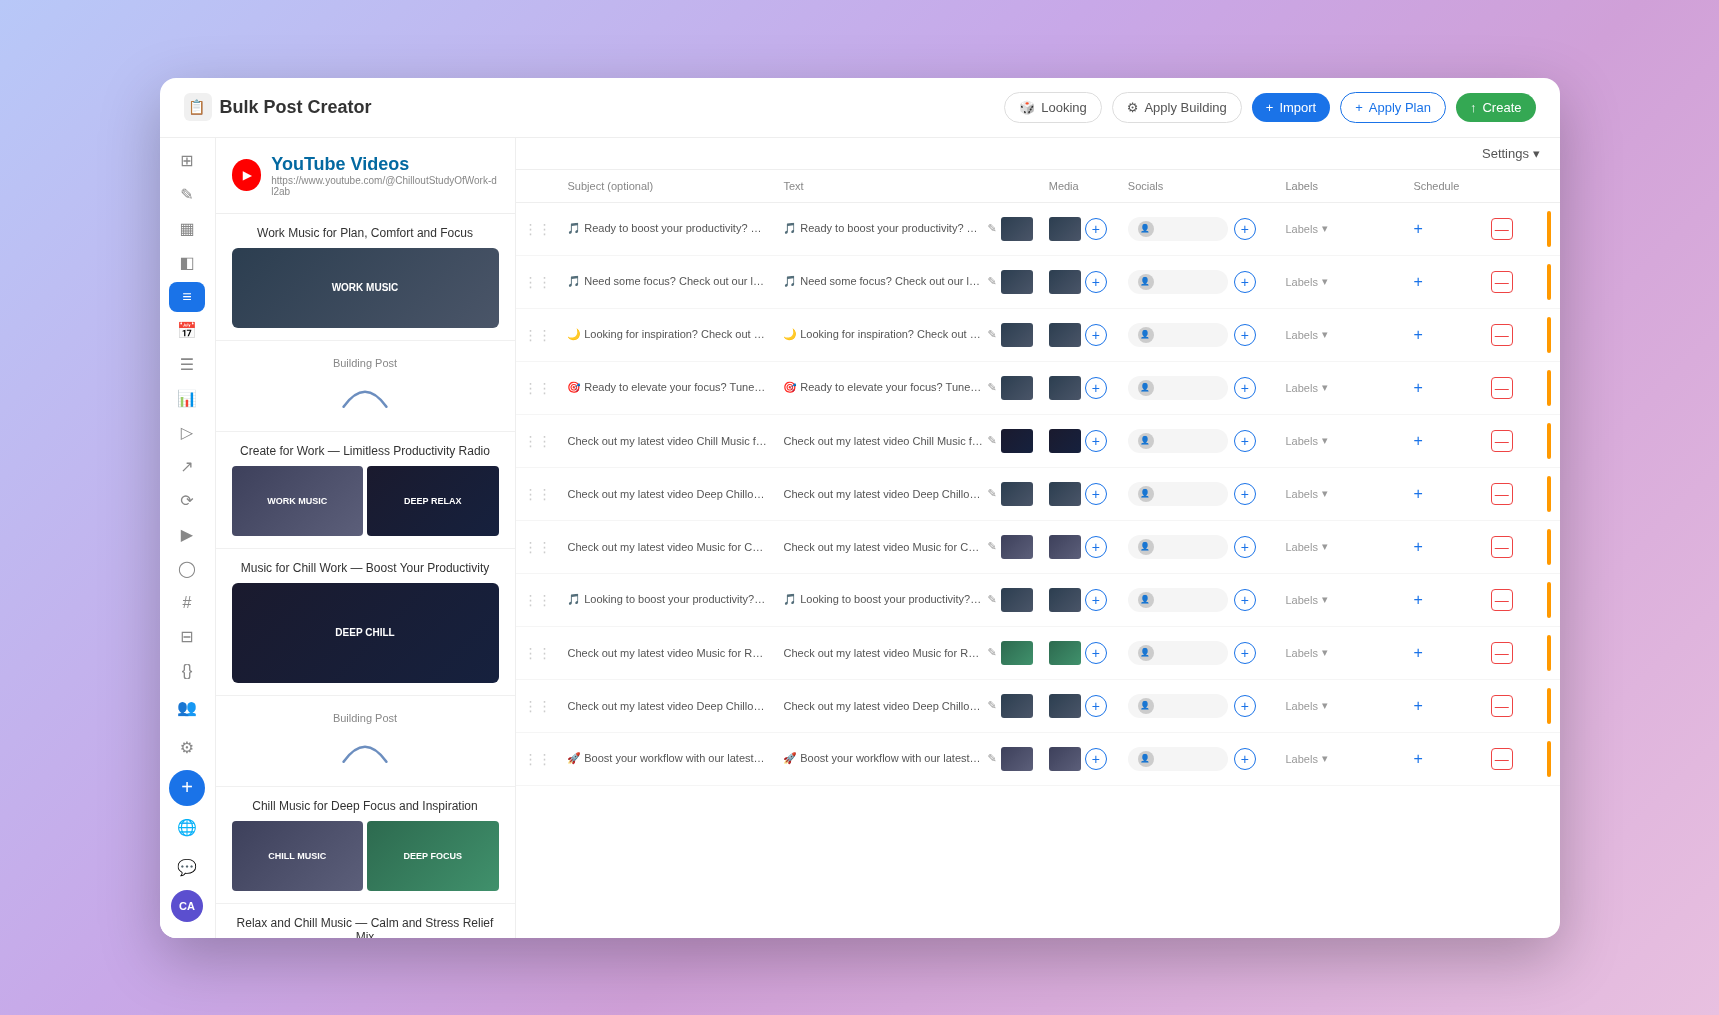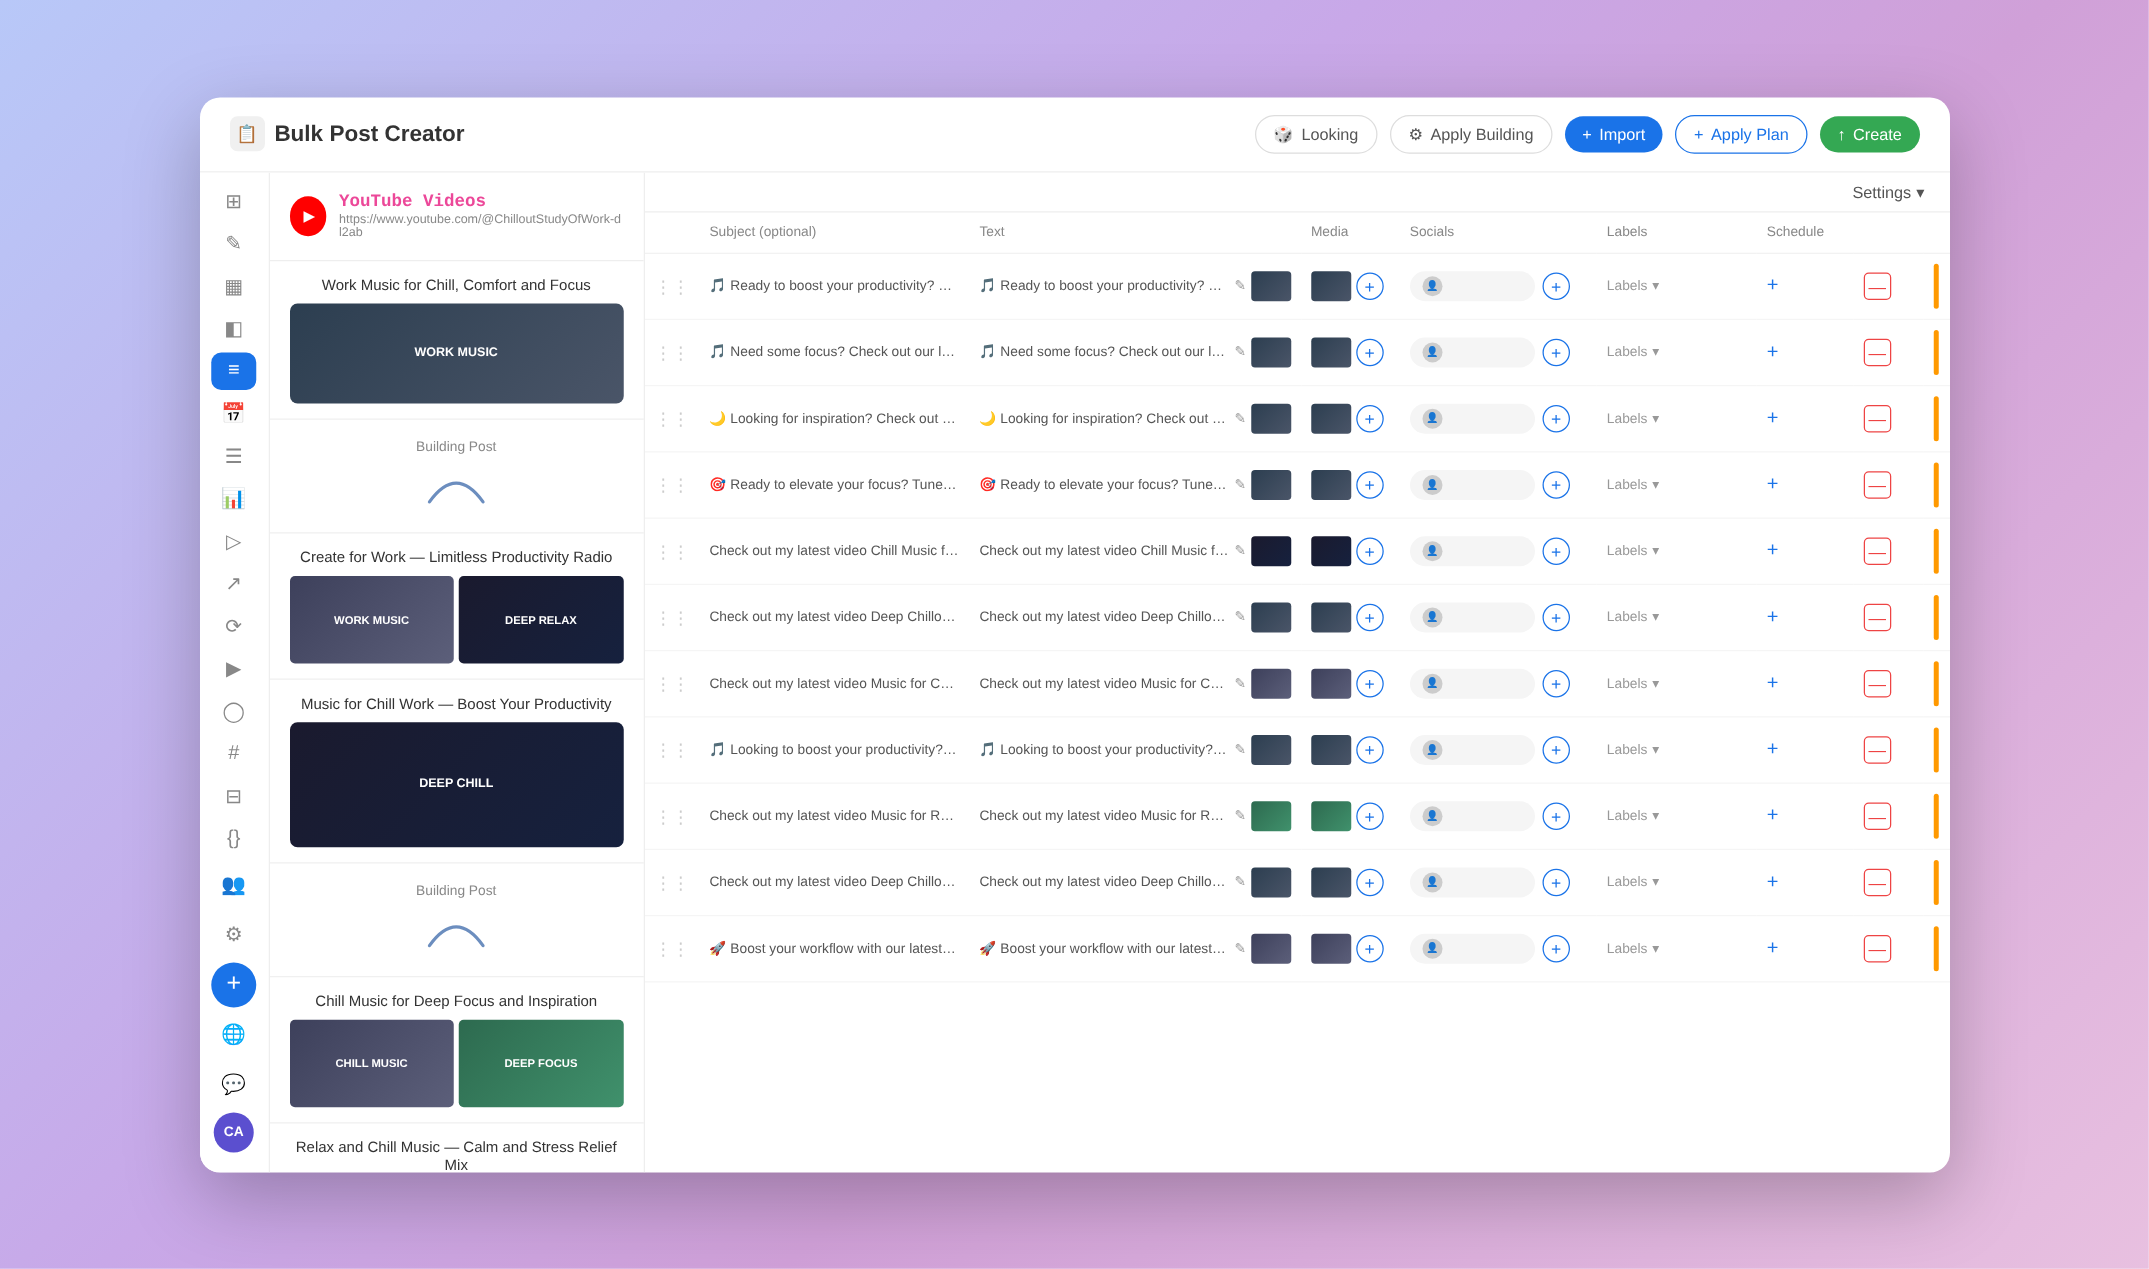--- a/index.html
+++ b/index.html
@@ -180,24 +180,23 @@
       align-items: center;
       justify-content: center;
     }
     .yt-icon::after {
       content: '▶';
       color: #fff;
       font-size: 12px;
       margin-left: 2px;
     }
     .left-panel-title {
-      font-size: 14px;
+      font-size: 18px;
       font-weight: 600;
-      color: #ec4899;
-      font-family: Liberation Mono, monospace;
+      color: #0369a1;
     }
     .left-panel-url {
       font-size: 10px;
       color: #888;
       word-break: break-all;
     }
     .left-panel-scroll {
       overflow-y: auto;
       flex: 1;
     }
@@ -458,21 +457,21 @@
         <div class="yt-icon"></div>
         <div>
           <div class="left-panel-title">YouTube Videos</div>
           <div class="left-panel-url">https://www.youtube.com/@ChilloutStudyOfWork-dl2ab</div>
         </div>
       </div>
 
       <div class="left-panel-scroll">
 
         <div class="video-item">
-          <div class="video-item-title">Work Music for Chill, Comfort and Focus</div>
+          <div class="video-item-title">Work Music for Plan, Comfort and Focus</div>
           <div class="video-thumb" style="height:80px;background:linear-gradient(135deg,#2c3e50,#4a5568);border-radius:6px;display:flex;align-items:center;justify-content:center;color:#fff;font-size:10px;font-weight:600;">WORK MUSIC</div>
         </div>
 
         <div class="video-item">
           <div class="building-post-badge">Building Post</div>
           <div class="building-arc">
             <svg class="arc-svg" viewBox="0 0 60 35" fill="none">
               <path d="M5 30 Q30 -5 55 30" stroke="#6c8ebf" stroke-width="3" fill="none" stroke-linecap="round"></path>
             </svg>
           </div>

